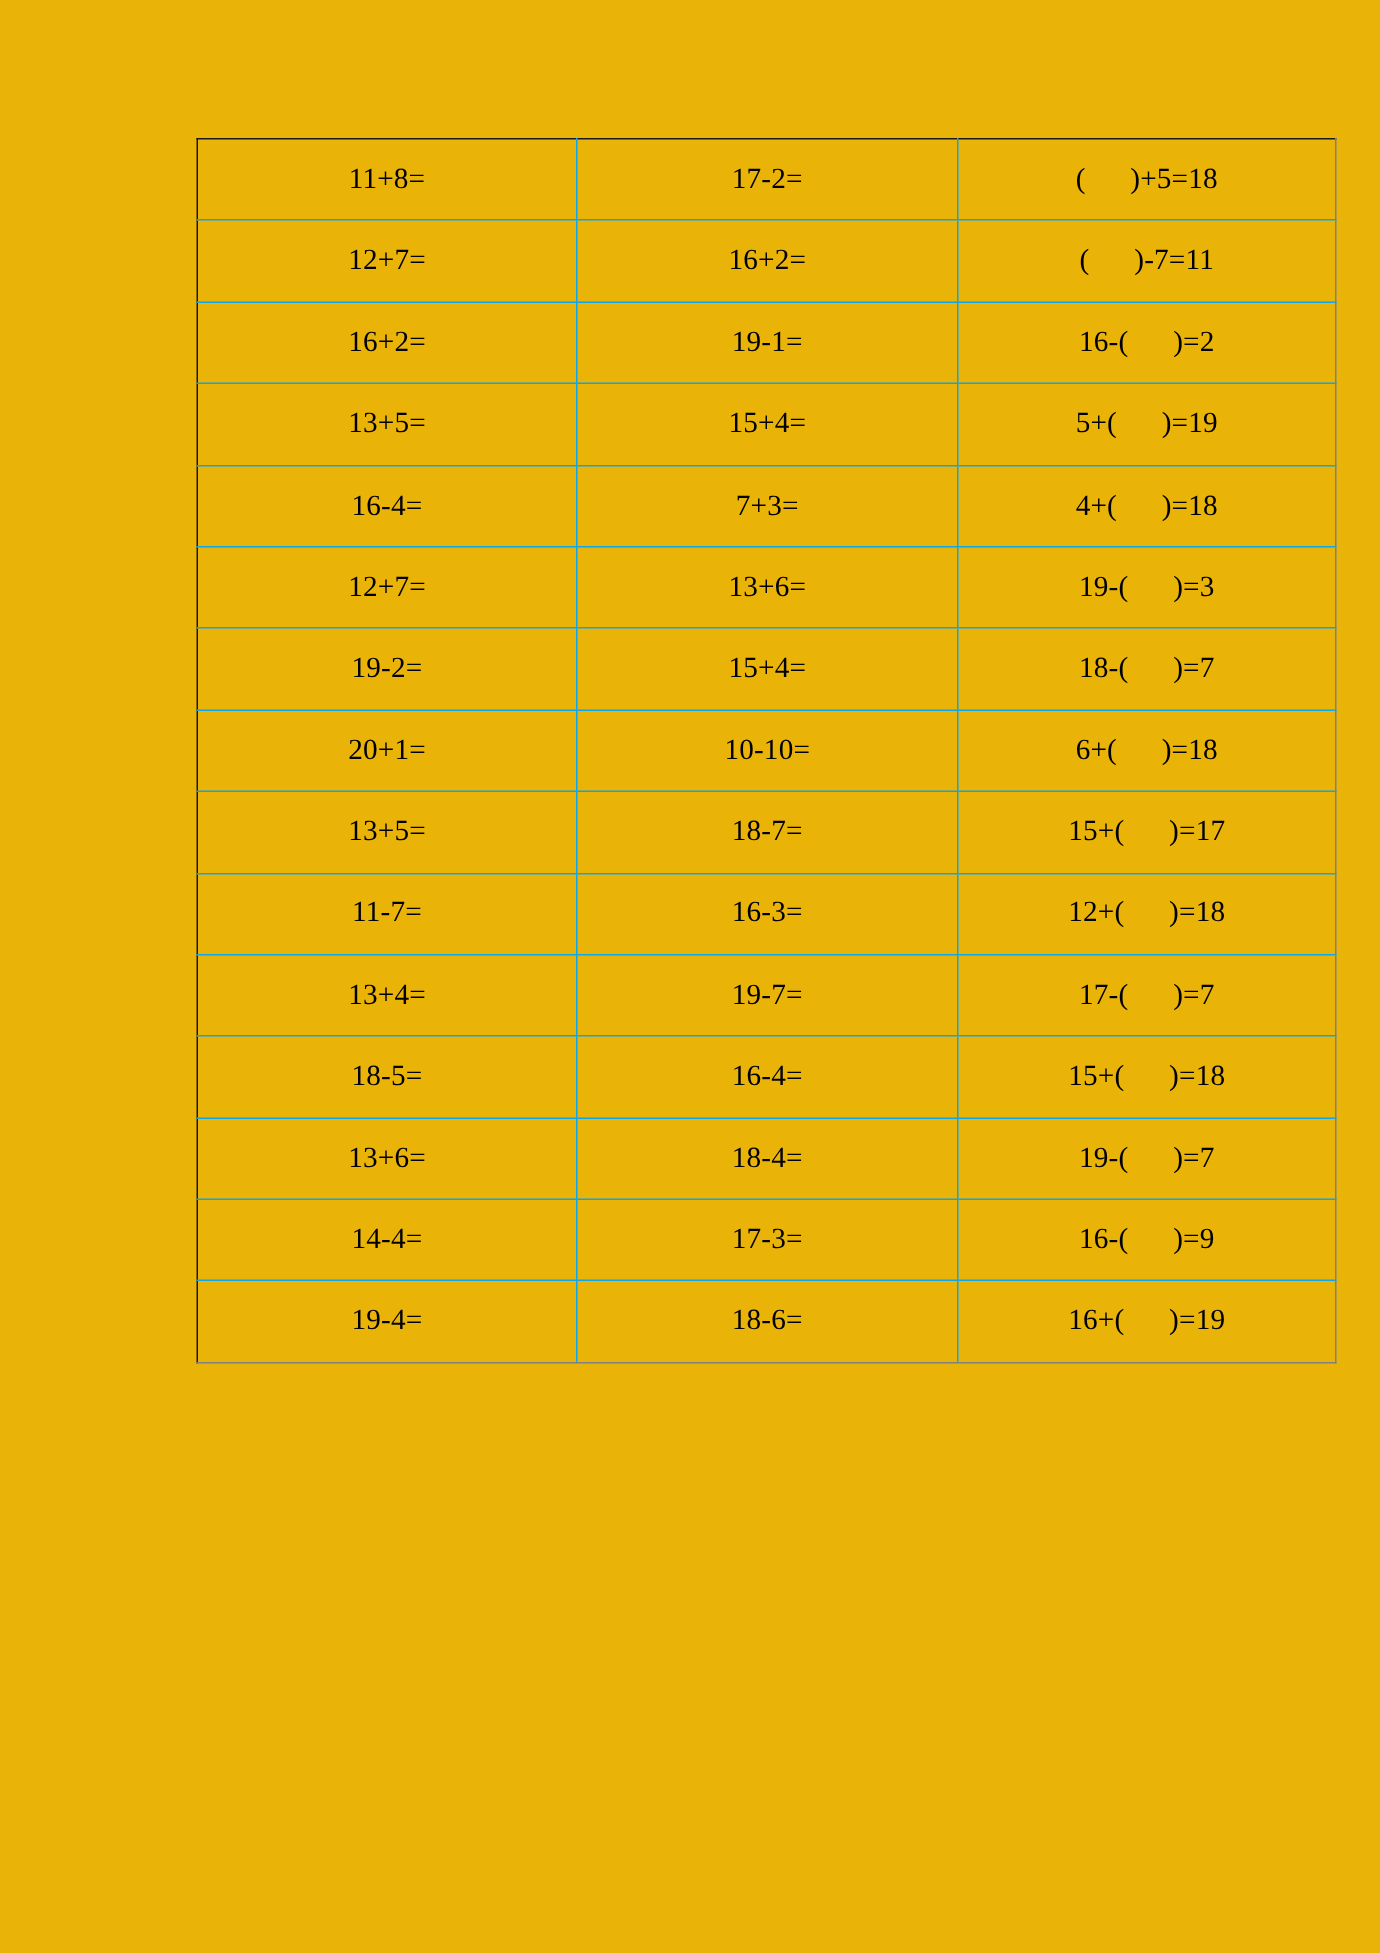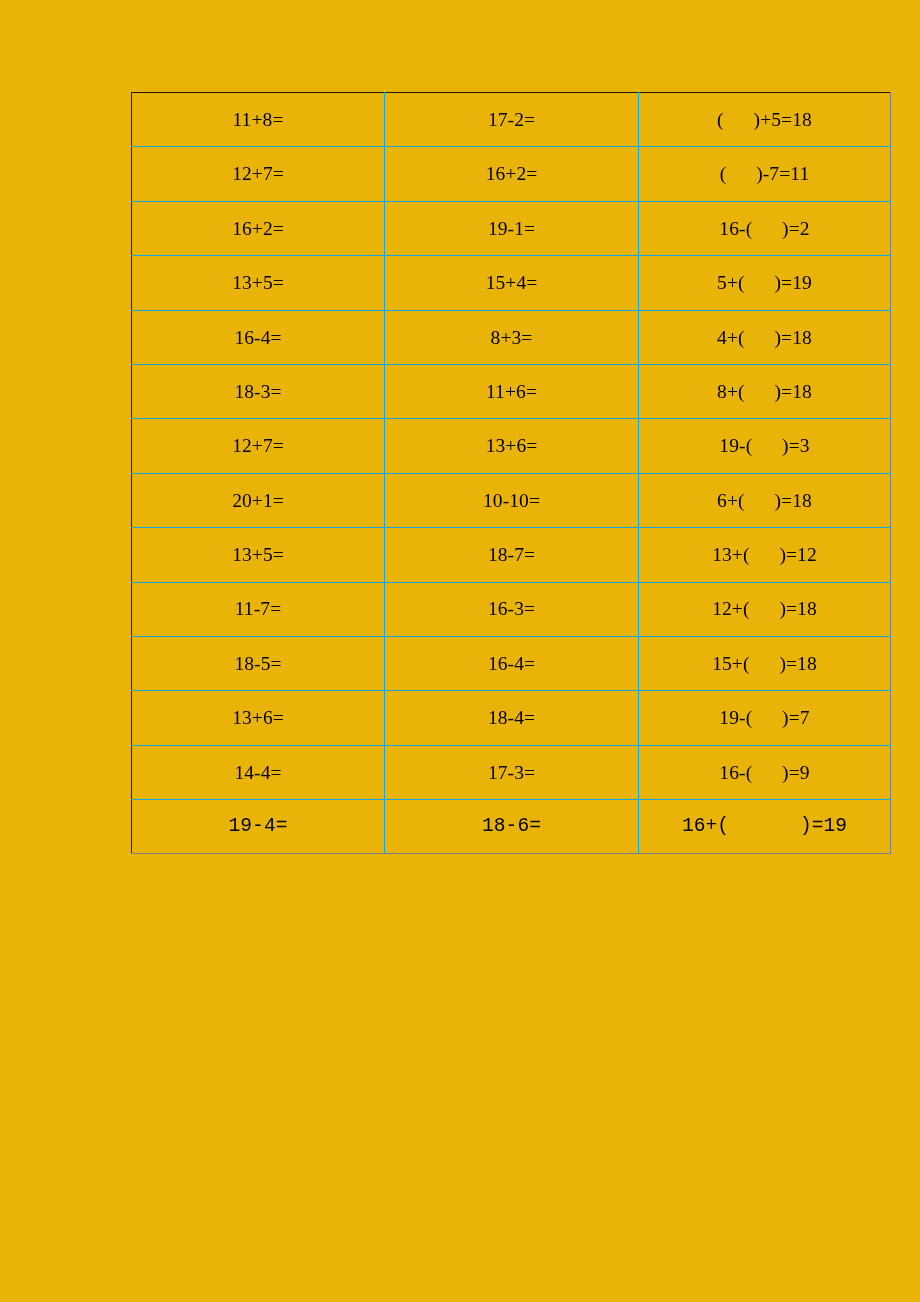--- a/index.html
+++ b/index.html
@@ -49,21 +49,20 @@
     border-top: 1.6px solid #1a1a1a;
   }
   #problems-table td:first-child {
     border-left: 1.6px solid #1a1a1a;
   }
   #problems-table td:last-child {
     border-right: 1.4px solid #808080;
   }
   #problems-table tr:last-child td {
     border-bottom: 1.4px solid #808080;
-    font-family: Liberation Mono, monospace;
   }
 </style>
 </head>
 <body>
 
 <div id="worksheet-page">
   <table id="problems-table">
     <colgroup>
       <col class="col-a">
       <col class="col-b">
@@ -85,47 +84,52 @@
           <td>19-1=</td>
           <td>16-(      )=2</td>
         </tr>
         <tr>
           <td>13+5=</td>
           <td>15+4=</td>
           <td>5+(      )=19</td>
         </tr>
         <tr>
           <td>16-4=</td>
-          <td>8+3=</td>
+          <td>7+3=</td>
           <td>4+(      )=18</td>
-        </tr>
-        <tr>
-          <td>18-3=</td>
-          <td>11+6=</td>
-          <td>8+(      )=18</td>
         </tr>
         <tr>
           <td>12+7=</td>
           <td>13+6=</td>
           <td>19-(      )=3</td>
+        </tr>
+        <tr>
+          <td>19-2=</td>
+          <td>15+4=</td>
+          <td>18-(      )=7</td>
         </tr>
         <tr>
           <td>20+1=</td>
           <td>10-10=</td>
           <td>6+(      )=18</td>
         </tr>
         <tr>
           <td>13+5=</td>
           <td>18-7=</td>
-          <td>13+(      )=12</td>
+          <td>15+(      )=17</td>
         </tr>
         <tr>
           <td>11-7=</td>
           <td>16-3=</td>
           <td>12+(      )=18</td>
+        </tr>
+        <tr>
+          <td>13+4=</td>
+          <td>19-7=</td>
+          <td>17-(      )=7</td>
         </tr>
         <tr>
           <td>18-5=</td>
           <td>16-4=</td>
           <td>15+(      )=18</td>
         </tr>
         <tr>
           <td>13+6=</td>
           <td>18-4=</td>
           <td>19-(      )=7</td>

